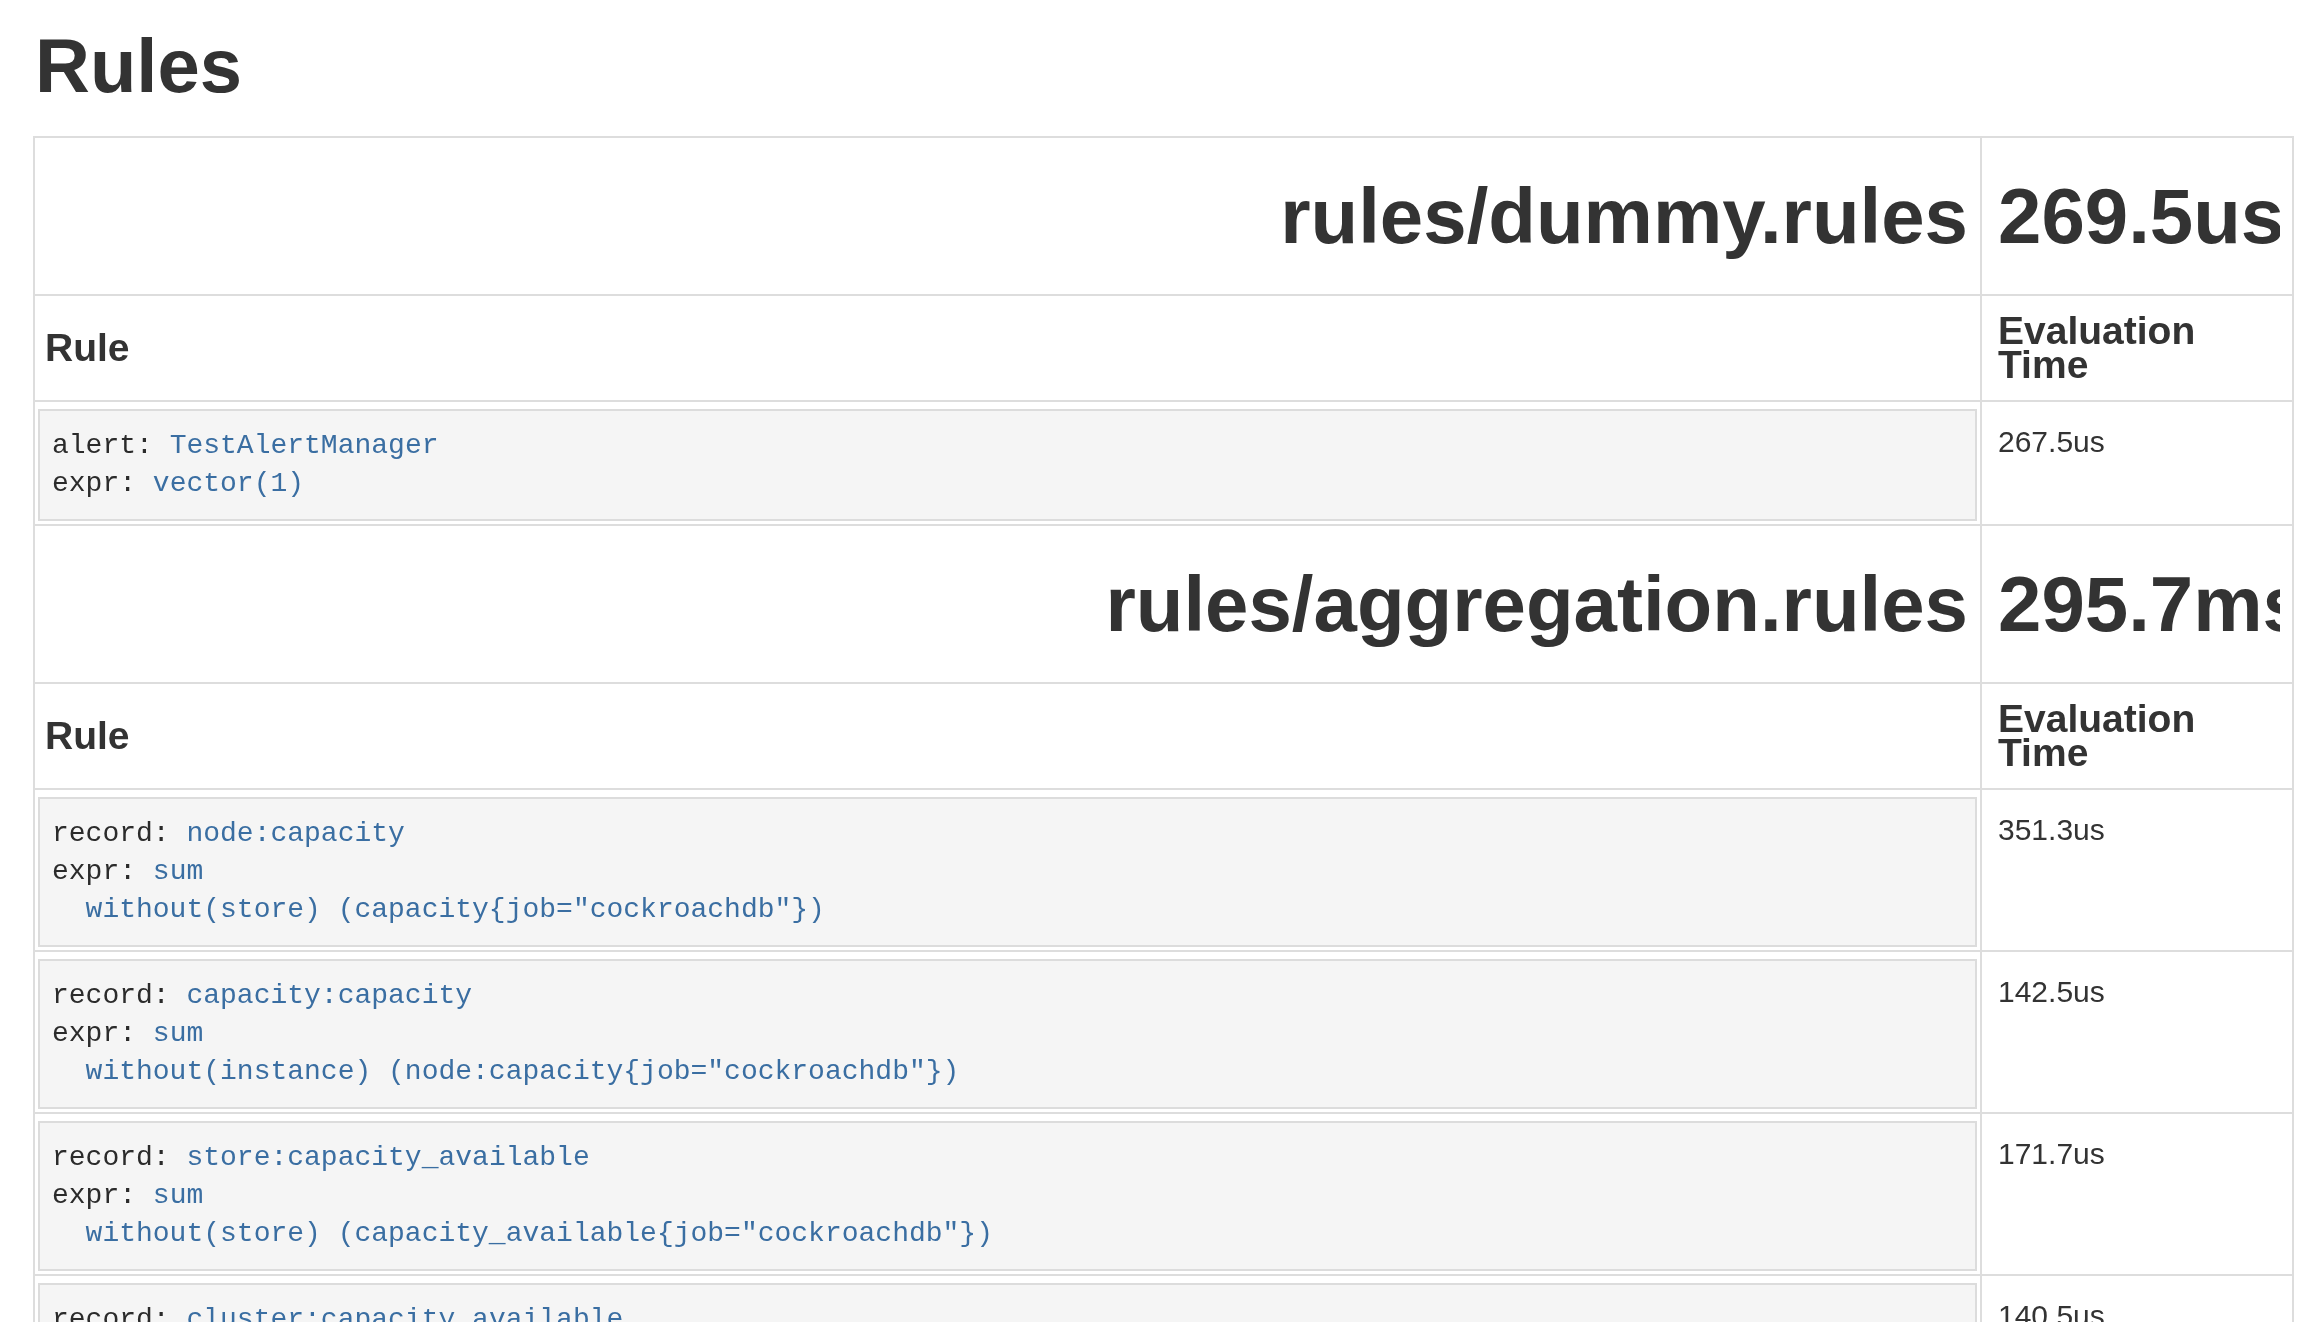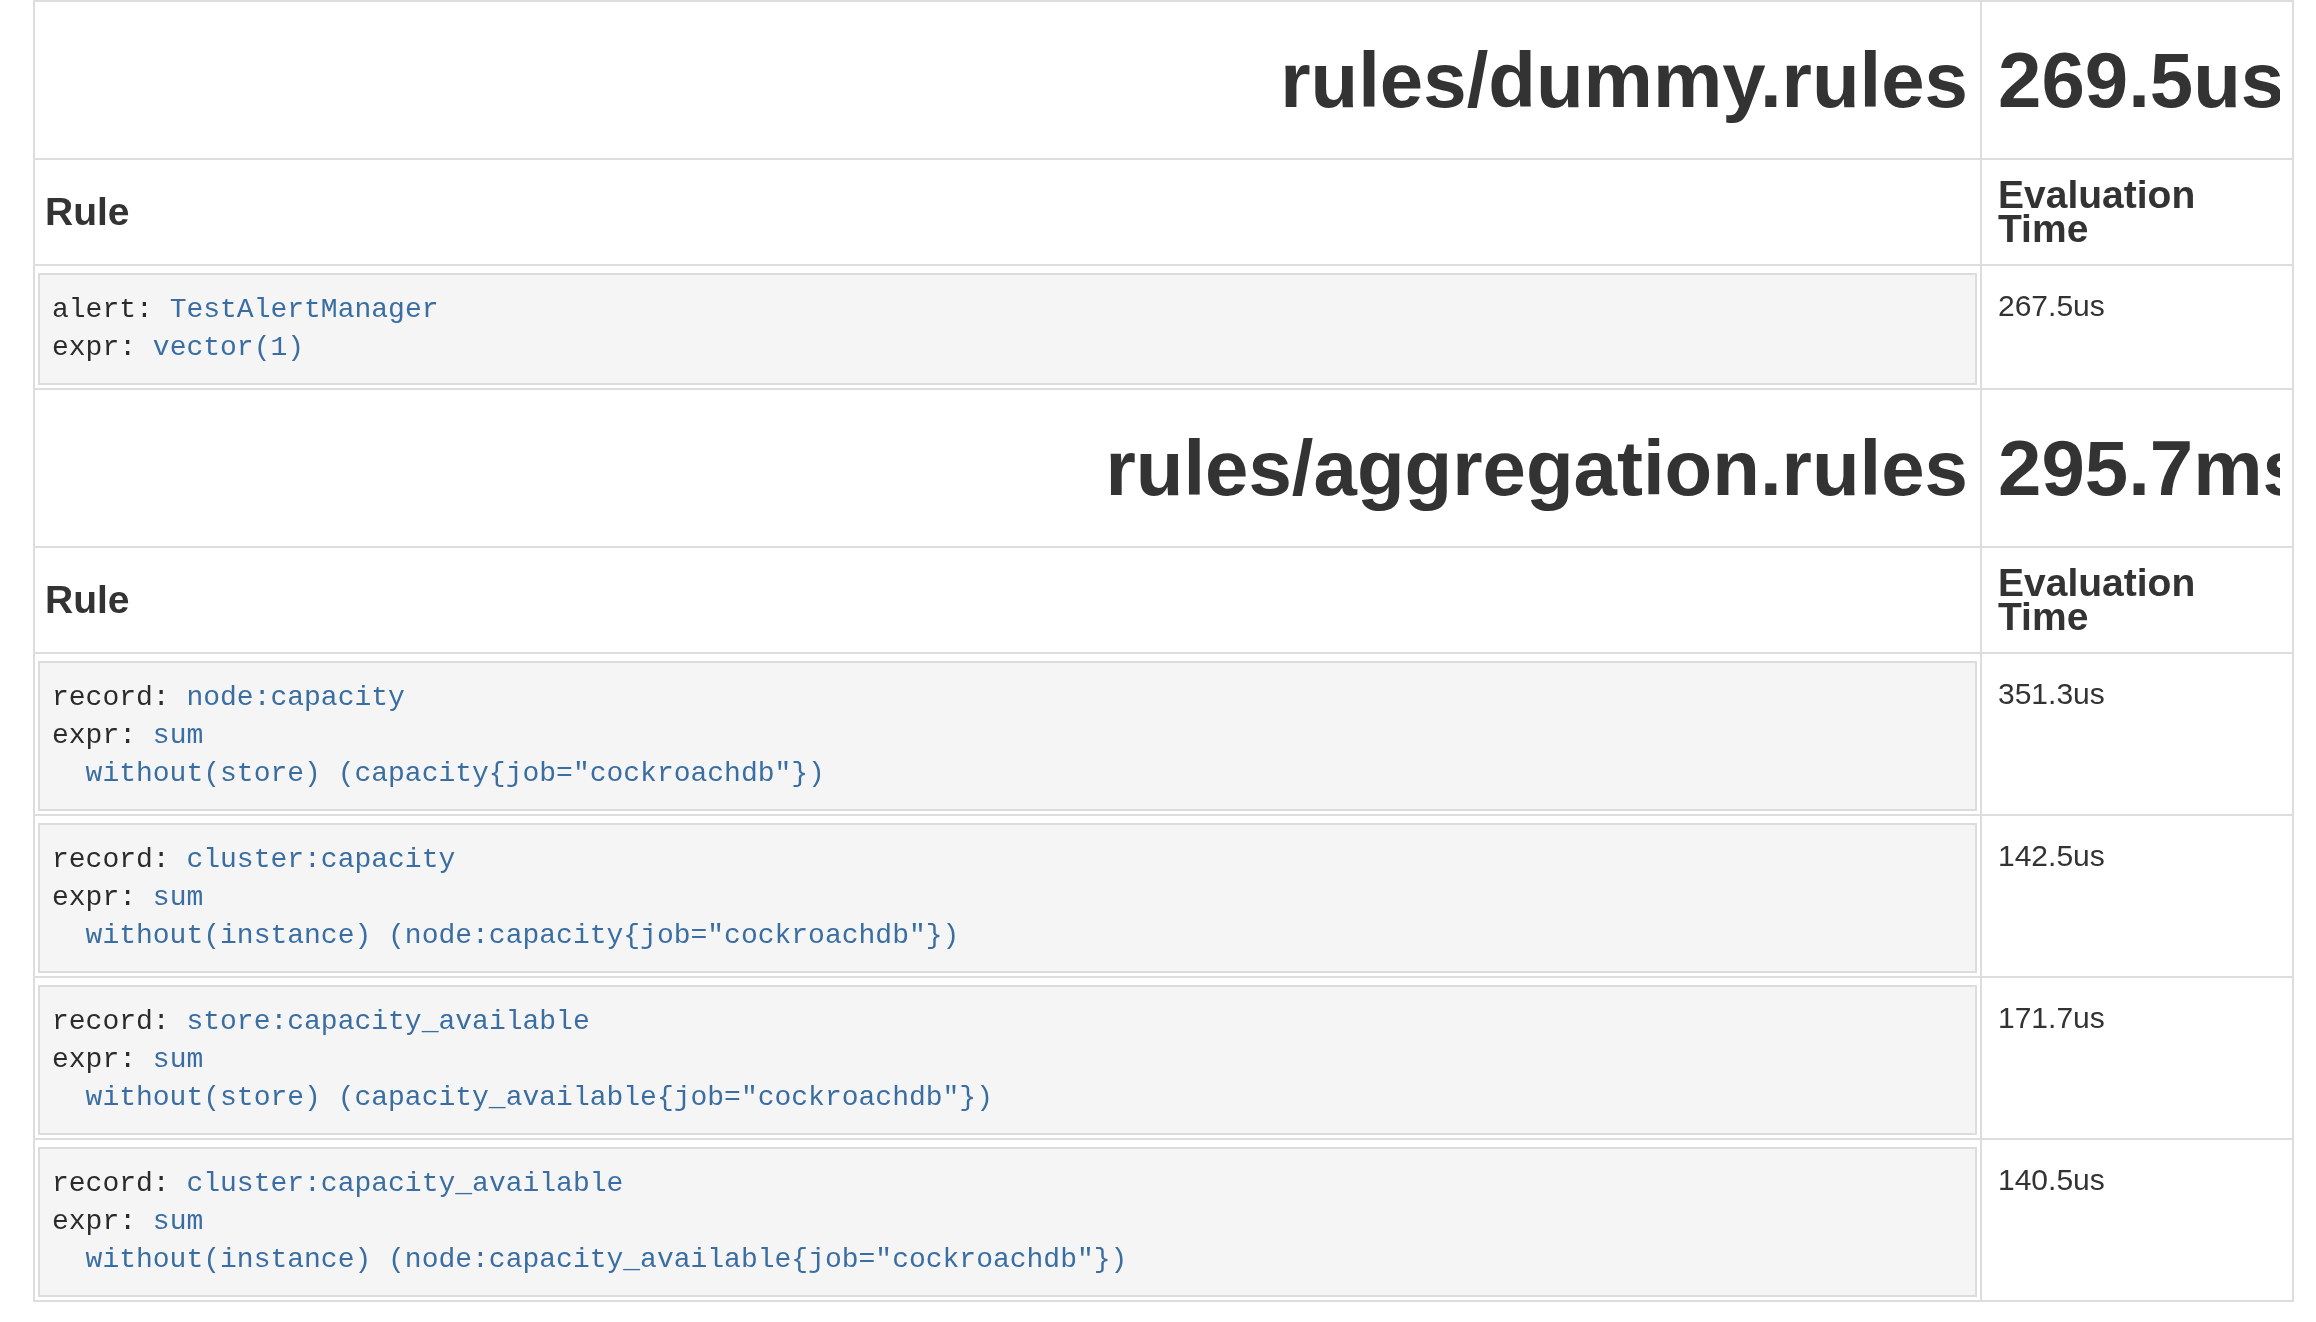--- a/index.html
+++ b/index.html
@@ -75,20 +75,21 @@
     padding:22px 16px;
     font-size:30px;line-height:36px;
     color:var(--text);
     background:#ffffff;
   }
 </style>
 </head>
 <body>
 
 <div class="page">
+  <h1 class="page-title">Rules</h1>
   <table class="rules-table">
     <colgroup>
       <col class="col-rule">
       <col class="col-time">
     </colgroup>
     <tbody id="table-body">
   <tr class="group-row">
     <td class="group-cell">
       <h2 class="group-title">rules/dummy.rules</h2>
     </td>
@@ -126,21 +127,21 @@
     <td class="rule-cell">
       <pre class="rule-pre"><span class="ck">record:</span> <span class="cv">node:capacity</span>
 <span class="ck">expr:</span> <span class="cv">sum</span>
 <span class="cv">  without(store) (capacity{job="cockroachdb"})</span></pre>
     </td>
     <td class="time-cell">351.3us</td>
   </tr>
 
   <tr class="rule-row">
     <td class="rule-cell">
-      <pre class="rule-pre"><span class="ck">record:</span> <span class="cv">cluster:capacity</span>
+      <pre class="rule-pre"><span class="ck">record:</span> <span class="cv">capacity:capacity</span>
 <span class="ck">expr:</span> <span class="cv">sum</span>
 <span class="cv">  without(instance) (node:capacity{job="cockroachdb"})</span></pre>
     </td>
     <td class="time-cell">142.5us</td>
   </tr>
 
   <tr class="rule-row">
     <td class="rule-cell">
       <pre class="rule-pre"><span class="ck">record:</span> <span class="cv">store:capacity_available</span>
 <span class="ck">expr:</span> <span class="cv">sum</span>

